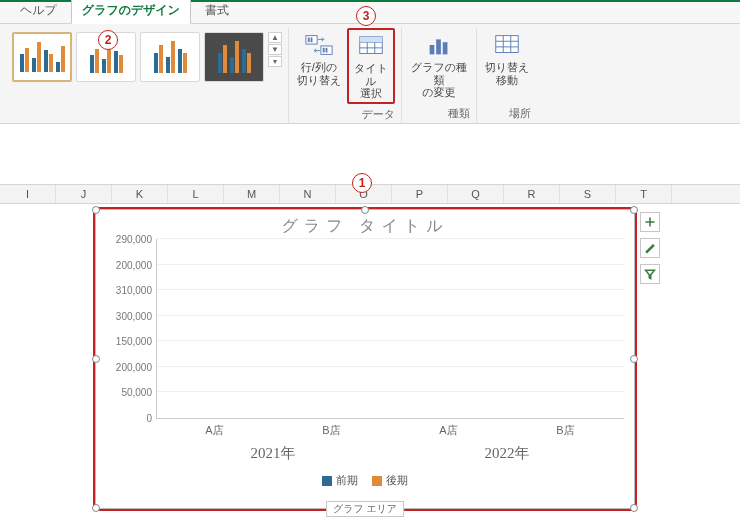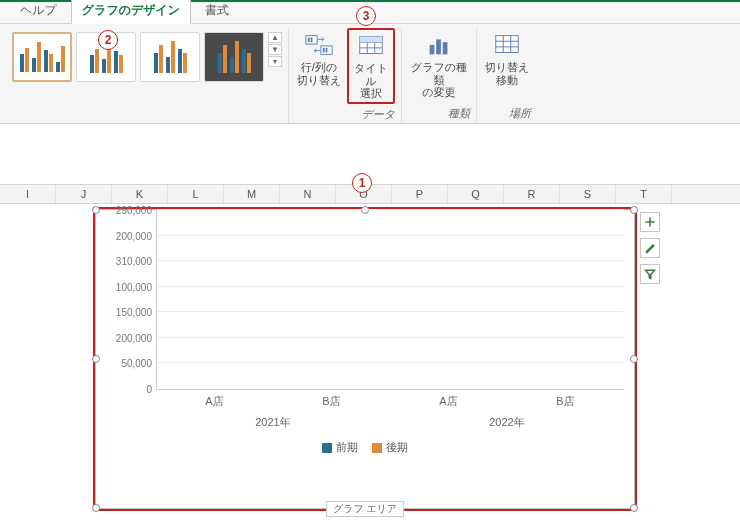--- a/index.html
+++ b/index.html
@@ -12,21 +12,21 @@
   .tab { padding: 3px 10px 4px 10px; font-size: 12px; color: #555; cursor: pointer; }
   .tab.active { background: #fff; border: 1px solid #c6c6c6; border-bottom: 1px solid #fff; margin-bottom: -1px; color: #0f7a3f; font-weight: 600; }
   .comment-toggle { margin-left: auto; margin-right: 8px; display: flex; align-items: center; gap: 4px; color:#555; font-size:12px; padding:2px 4px;}
   .comment-toggle svg { width:14px; height:14px; }
 
   
   .ribbon { height: 100px; background: #f5f5f5; border-bottom: 1px solid #d4d4d4; display: flex; padding: 4px 6px 0 6px; position:relative;}
   .rib-group { display: flex; flex-direction: column; align-items: flex-end; border-right: 1px solid #e0e0e0; padding: 0 6px; }
   .rib-group:last-child { border-right: none; }
   .rib-row { display: flex; align-items: flex-start; gap: 4px; }
-  .group-label { font-size: 11px; color: #666; margin-top: auto; padding: 3px 0 2px 0; font-style: italic; }
+  .group-label { font-size: 11px; color: #666; margin-top: auto; padding: 3px 0 2px 0; }
 
   .thumb { width: 60px; height: 50px; background: #fff; border: 1px solid #d8d8d8; border-radius: 2px; display:flex; padding:3px 3px 8px 3px; align-items:flex-end; gap:3px; justify-content:center;}
   .thumb.selected { border: 2px solid #d9b47a; }
   .thumb.dark { background: #4a4a4a; }
   .bar-pair { display:flex; gap:1px; align-items:flex-end;}
   .thumb .b { width:4px; }
   .thumb .b1 { background:#2e6b91; }
   .thumb .b2 { background:#e08a3c; }
   .thumb.dark .b1 { background:#2e6b91; }
   .thumb.dark .b2 { background:#e08a3c; }
@@ -62,21 +62,21 @@
   .bars { position:absolute; left:0; right:0; bottom:0; height:100%; display:flex; }
   .group-col { flex:1; display:flex; align-items:flex-end; justify-content:center; gap:18px; }
   .stack { width: 44px; display:flex; flex-direction:column-reverse; }
   .seg1 { background:#2e6b91; }
   .seg2 { background:#e08a3c; }
 
   .cat-axis { display:flex; margin-left:60px; margin-right:10px;}
   .cat-group { flex:1; text-align:center;}
   .cat-row1 { display:flex; }
   .cat-cell { flex:1; font-size:11px; color:#666; padding:4px 0;}
-  .cat-row2 { font-size:11px; color:#666; padding:2px 0 4px 0; border-top:0;}
+  .cat-row2 { font-size:15px; color:#666; padding:2px 0 4px 0; border-top:0;font-family:Liberation Serif, serif;}
   .cat-axis .cat-group + .cat-group { border-left:0;}
 
   .legend { display:flex; justify-content:center; gap:14px; padding:6px 0; font-size:11px; color:#555;}
   .legend .sw { width:10px; height:10px; display:inline-block; margin-right:4px; vertical-align:middle;}
 
   .area-label { position:absolute; right:50%; bottom:-9px; transform:translateX(50%); background:#fff; border:1px solid #c7c7c7; font-size:10px; color:#666; padding:0 6px;}
 
   .side-tools { position:absolute; right:-26px; top:2px; display:flex; flex-direction:column; gap:6px;}
   .tool-box { width:20px; height:20px; border:1px solid #c6c6c6; background:#fff; display:flex; align-items:center; justify-content:center; }
   .tool-box svg { width:12px; height:12px; stroke:#3a7a3a; fill:none; stroke-width:2;}
@@ -275,28 +275,29 @@
                 <path d="M3 13l3-3 6-6 1 1-6 6-3 3z"></path>
               </svg>
             </div>
           <div class="tool-box">
               <svg viewBox="0 0 16 16">
                 <path d="M2 3h12l-5 6v5l-2-1v-4z"></path>
               </svg>
             </div>
         </div>
 
+        <div class="chart-title">グラフ タイトル</div>
 
         <div class="plot">
           <div class="yaxis">
             <div class="ytick" style="bottom:0%">0</div>
             <div class="ytick" style="bottom:14.3%">50,000</div>
             <div class="ytick" style="bottom:28.6%">200,000</div>
             <div class="ytick" style="bottom:42.9%">150,000</div>
-            <div class="ytick" style="bottom:57.1%">100,000</div>
+            <div class="ytick" style="bottom:57.1%">300,000</div>
             <div class="ytick" style="bottom:71.4%">310,000</div>
             <div class="ytick" style="bottom:85.7%">200,000</div>
             <div class="ytick" style="bottom:100%">290,000</div>
           </div>
           <div class="hgrid" style="bottom:14.3%"></div>
             <div class="hgrid" style="bottom:28.6%"></div>
           <div class="hgrid" style="bottom:42.9%"></div>
             <div class="hgrid" style="bottom:57.1%"></div>
           <div class="hgrid" style="bottom:71.4%"></div>
             <div class="hgrid" style="bottom:85.7%"></div>

